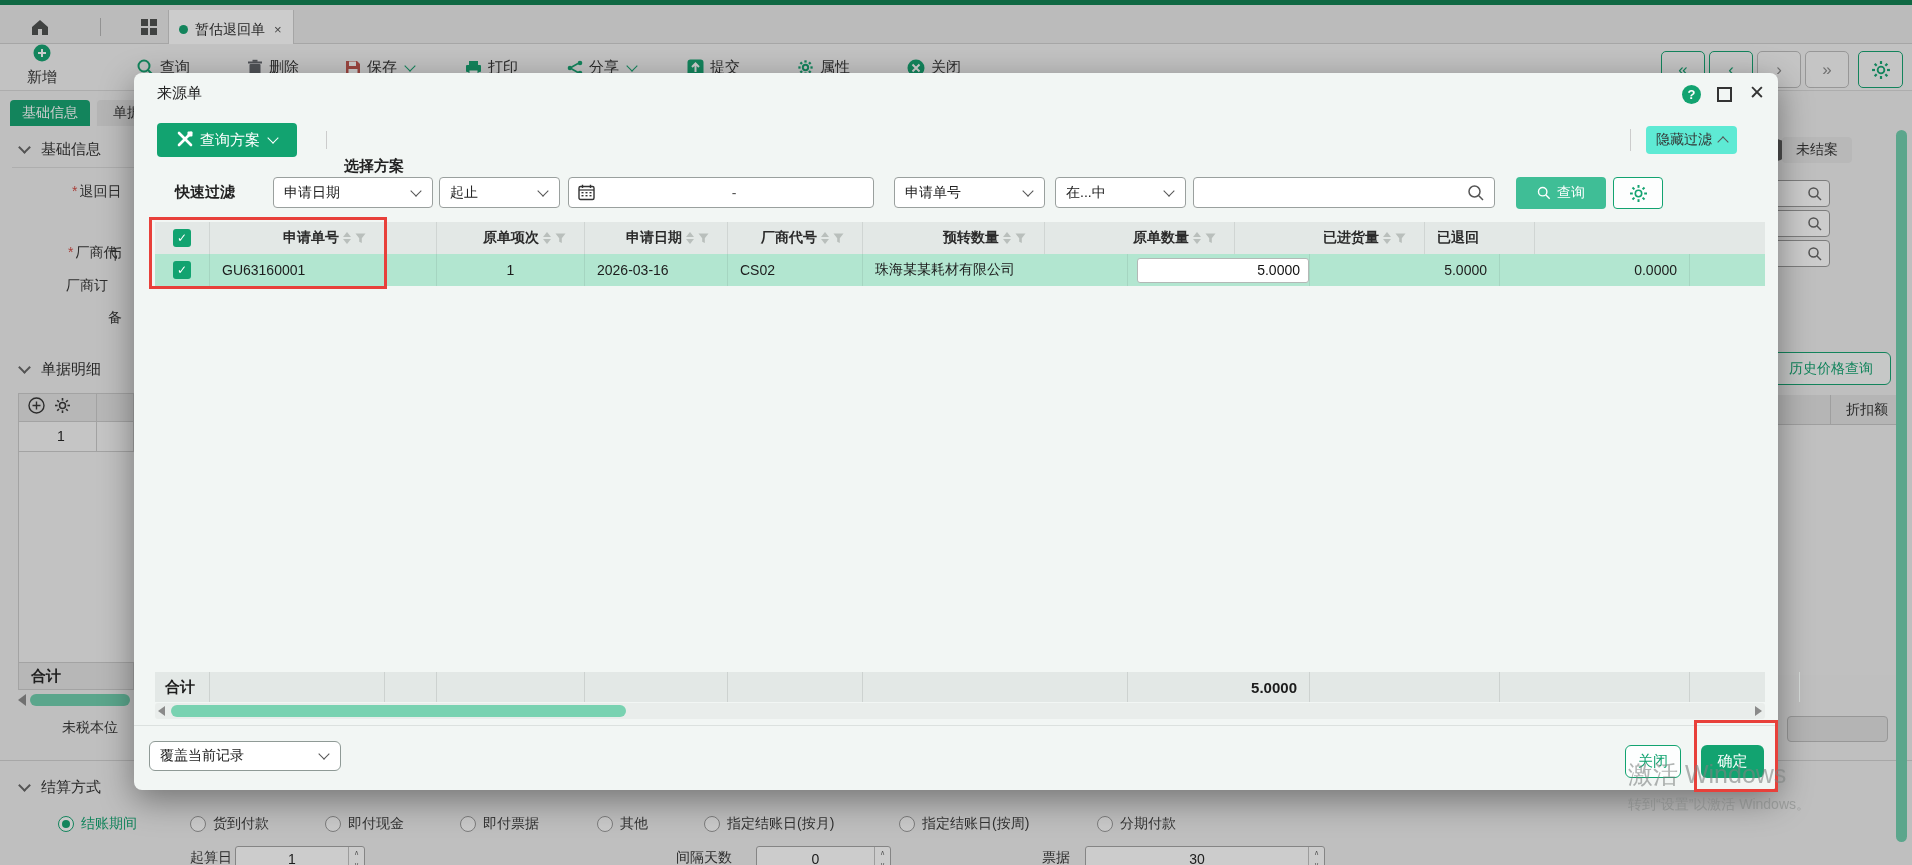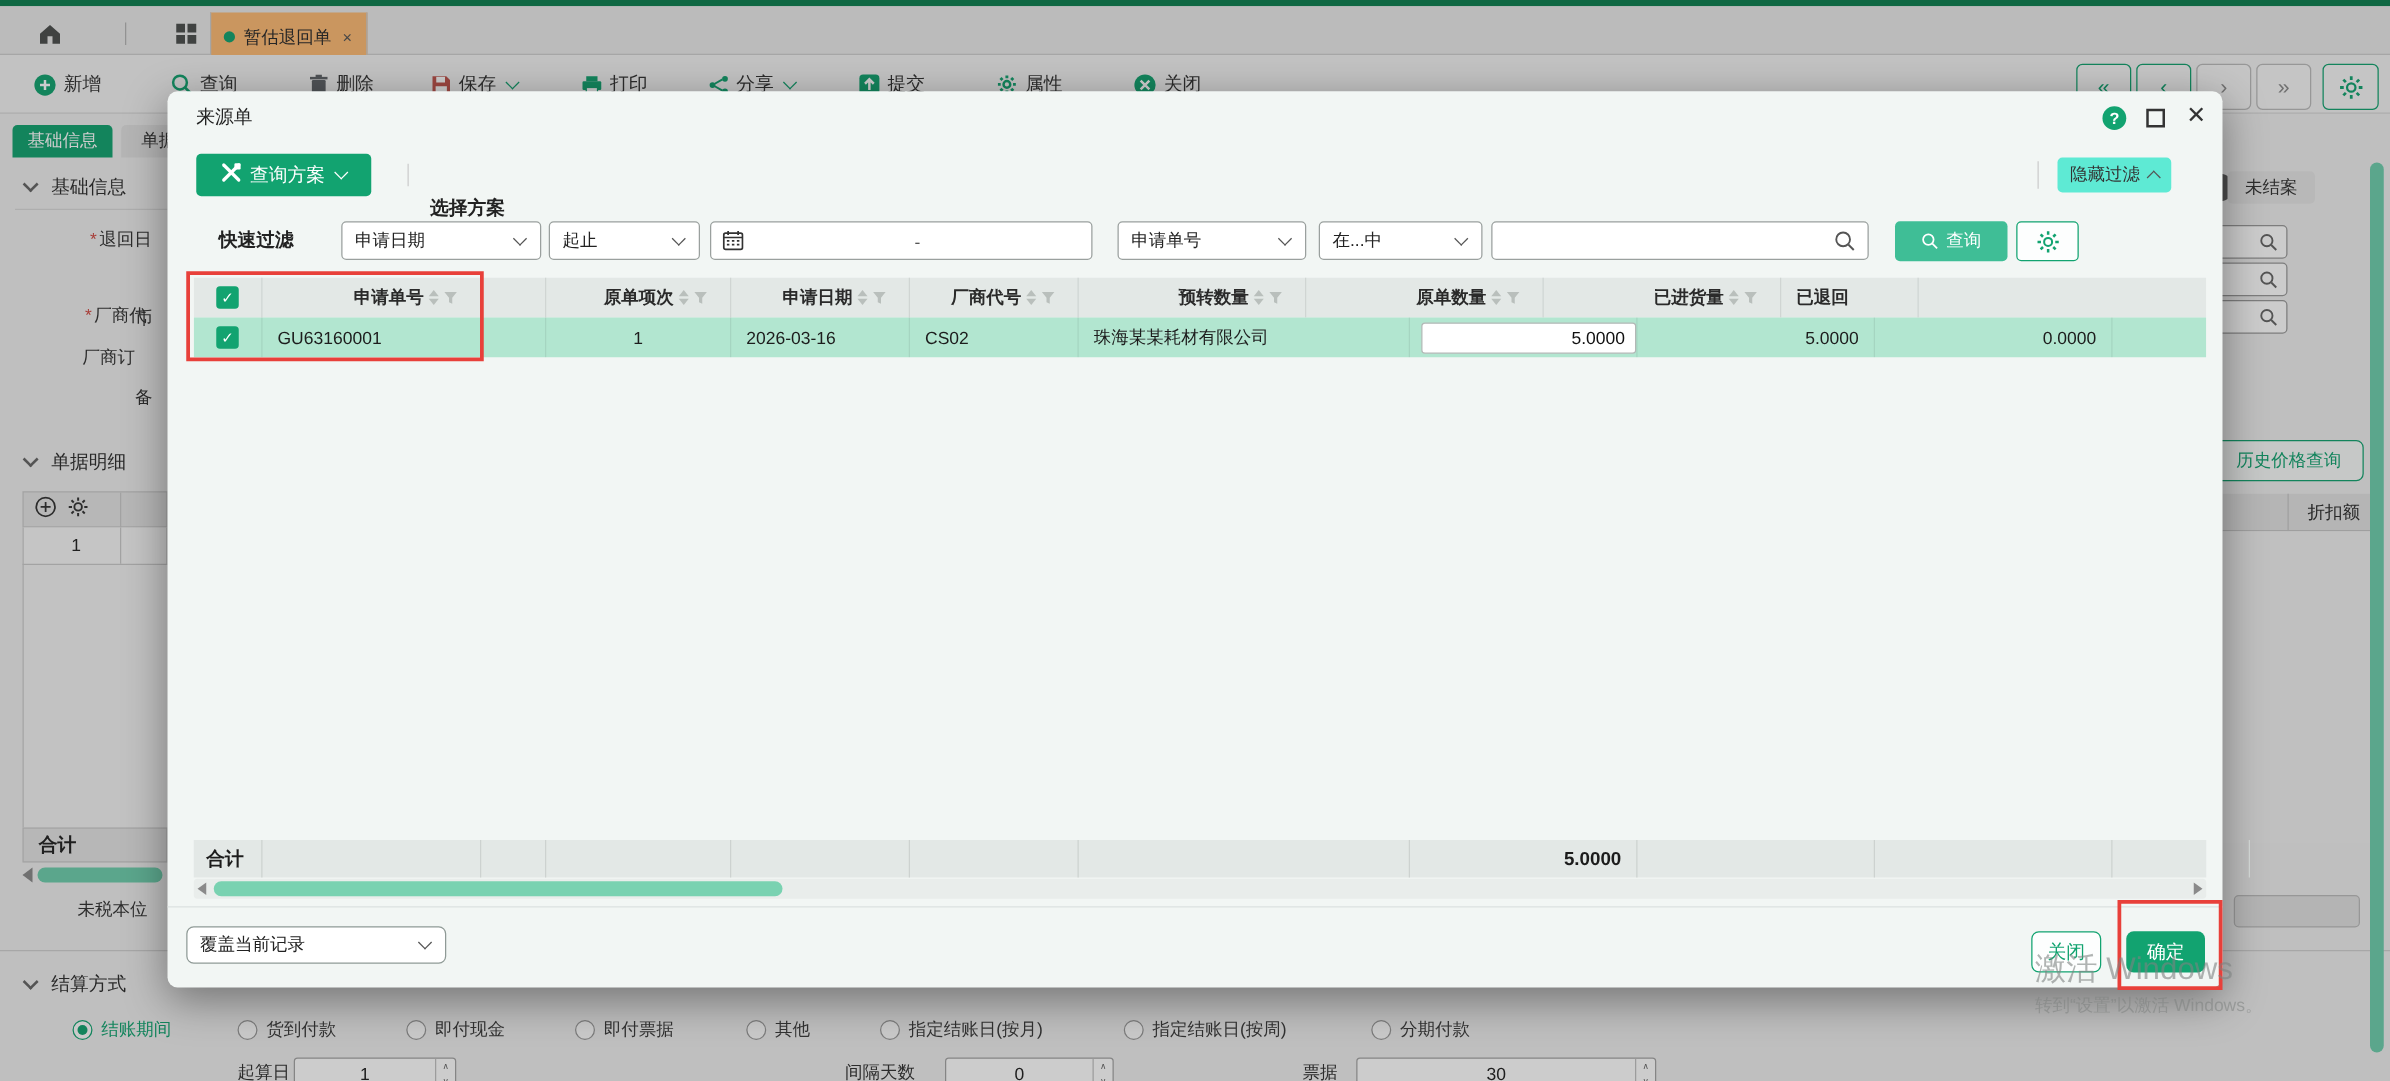--- a/index.html
+++ b/index.html
@@ -3,21 +3,21 @@
 <meta charset="utf-8">
 <style>
   * { margin:0; padding:0; box-sizing:border-box; }
   html,body { width:1912px; height:865px; overflow:hidden; }
   body { font-family:"Liberation Sans","DejaVu Sans",sans-serif; }
   .page { position:relative; width:1912px; height:865px; overflow:hidden; background:#efefef; }
   .abs { position:absolute; }
   
   .top-strip { left:0; top:0; width:1912px; height:5px; background:#0e7f50; }
   .tab-bar { left:0; top:5px; width:1912px; height:39px; background:#e9e9e9; border-bottom:1px solid #cfcfcf; }
-  .doc-tab { left:168px; top:5px; width:126px; height:39px; background:#fdba74; border-left:1px solid #cdcdcd; border-right:1px solid #cdcdcd; display:flex; align-items:center; gap:7px; padding:0 10px; }
+  .doc-tab { left:168px; top:5px; width:126px; height:39px; background:#ffffff; border-left:1px solid #cdcdcd; border-right:1px solid #cdcdcd; display:flex; align-items:center; gap:7px; padding:0 10px; }
   .doc-tab .dot { width:9px; height:9px; border-radius:50%; background:#12a370; }
   .doc-tab .lbl { font-size:14px; color:#2b2b2b; }
   .doc-tab .x { font-size:13px; color:#555; margin-left:2px; }
   .vsep { width:1px; background:#b5b5b5; }
   .toolbar { left:0; top:44px; width:1912px; height:47px; background:#f2f2f2; border-bottom:1px solid #d8d8d8; }
   .tb-item { position:absolute; top:0; height:47px; display:flex; align-items:center; gap:6px; font-size:15px; color:#333; cursor:pointer; }
   .nav-btn { position:absolute; top:51px; width:44px; height:37px; border-radius:5px; background:#f6f6f6; display:flex; align-items:center; justify-content:center; font-size:17px; }
   .nav-en { border:1px solid #12a370; color:#12a370; }
   .nav-dis { border:1px solid #bbb; color:#8a8a8a; }
   
@@ -78,21 +78,21 @@
   .drow { display:flex; height:32px; background:#b2e6d0; }
   .dcell { display:flex; align-items:center; border-right:1px solid rgba(0,0,0,0.07); font-size:14px; color:#1d1d1d; flex:none; }
   .sort-ic { display:flex; flex-direction:column; gap:2px; }
   .cbx { width:18px; height:18px; border-radius:3px; background:#12a370; color:#fff; font-size:12px; display:flex; align-items:center; justify-content:center; }
   .qty-input { width:172px; height:25px; margin-left:3px; background:#fff; border:1px solid #b3b8b6; border-radius:3px; text-align:right; padding-right:8px; font-size:14px; font-family:inherit; color:#111; }
   .trow { position:absolute; left:21px; top:599px; width:1610px; height:30px; background:#e3e8e6; display:flex; }
   .tcell { border-right:1px solid #cdd2d0; flex:none; display:flex; align-items:center; font-size:15px; font-weight:bold; color:#1c1c1c; }
   .msb { left:21px; top:630px; width:1610px; height:16px; background:#e9edeb; border-radius:3px; display:flex; align-items:center; }
   .msb-thumb { position:absolute; left:16px; top:2px; width:455px; height:12px; background:#79d2b1; border-radius:6px; }
   .f-sep { left:0; top:652px; width:1644px; height:1px; background:#dce1df; }
-  .mode-sel { left:15px; top:668px; width:208px; height:30px; }
+  .mode-sel { left:15px; top:668px; width:192px; height:30px; }
   .close-btn { left:1491px; top:672px; width:56px; height:33px; background:#fdfefe; border:1.5px solid #12a370; border-radius:6px; color:#12a370; font-size:15px; display:flex; align-items:center; justify-content:center; }
   .ok-btn { left:1567px; top:672px; width:63px; height:33px; background:#12a370; border-radius:6px; color:#fff; font-size:15px; display:flex; align-items:center; justify-content:center; }
   .red-box { border:3px solid #e8403a; z-index:40; }
   .wm1 { left:1628px; top:758px; font-size:25px; color:rgba(125,130,128,0.6); z-index:50; }
   .wm2 { left:1628px; top:796px; font-size:14px; color:rgba(125,130,128,0.55); z-index:50; }
 </style>
 </head>
 <body>
 
 <div class="page">
@@ -112,21 +112,21 @@
             <rect x="10" y="10" width="7" height="7" fill="#4c4f4e"></rect>
           </svg></span>
       <div class="abs doc-tab">
         <span class="dot"></span>
         <span class="lbl">暂估退回单</span>
         <span class="x">×</span>
       </div>
     </div>
 
     <div class="abs toolbar" id="toolbar">
-        <div class="tb-item" style="left: 27px;">
+        <div class="tb-item" style="left: 27px; flex-direction: column;">
           <span style="display:flex;">
             <svg width="18" height="18" viewBox="0 0 18 18">
               <circle cx="9" cy="9" r="8.5" fill="#12a370"></circle>
               <path d="M9 5 V13 M5 9 H13" stroke="#fff" stroke-width="2"></path>
             </svg>
           </span>
           <span>新增</span>
         </div>
         <div class="tb-item" style="left: 137px;">
           <span style="display:flex;">

